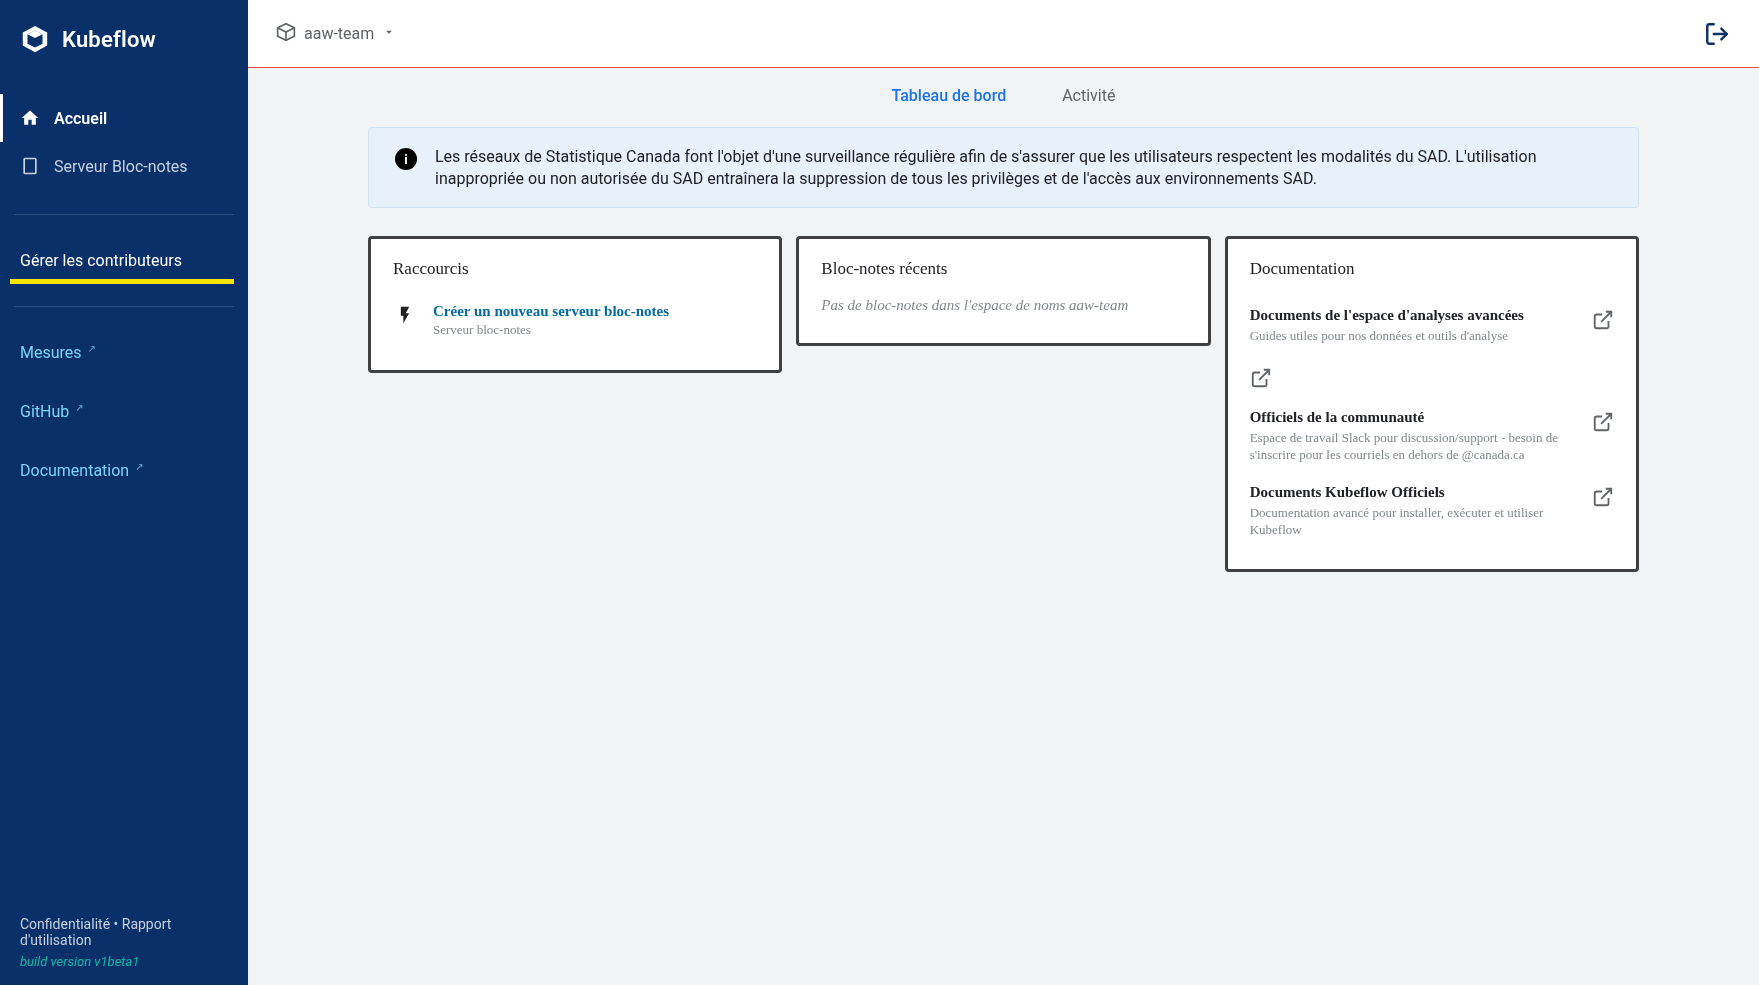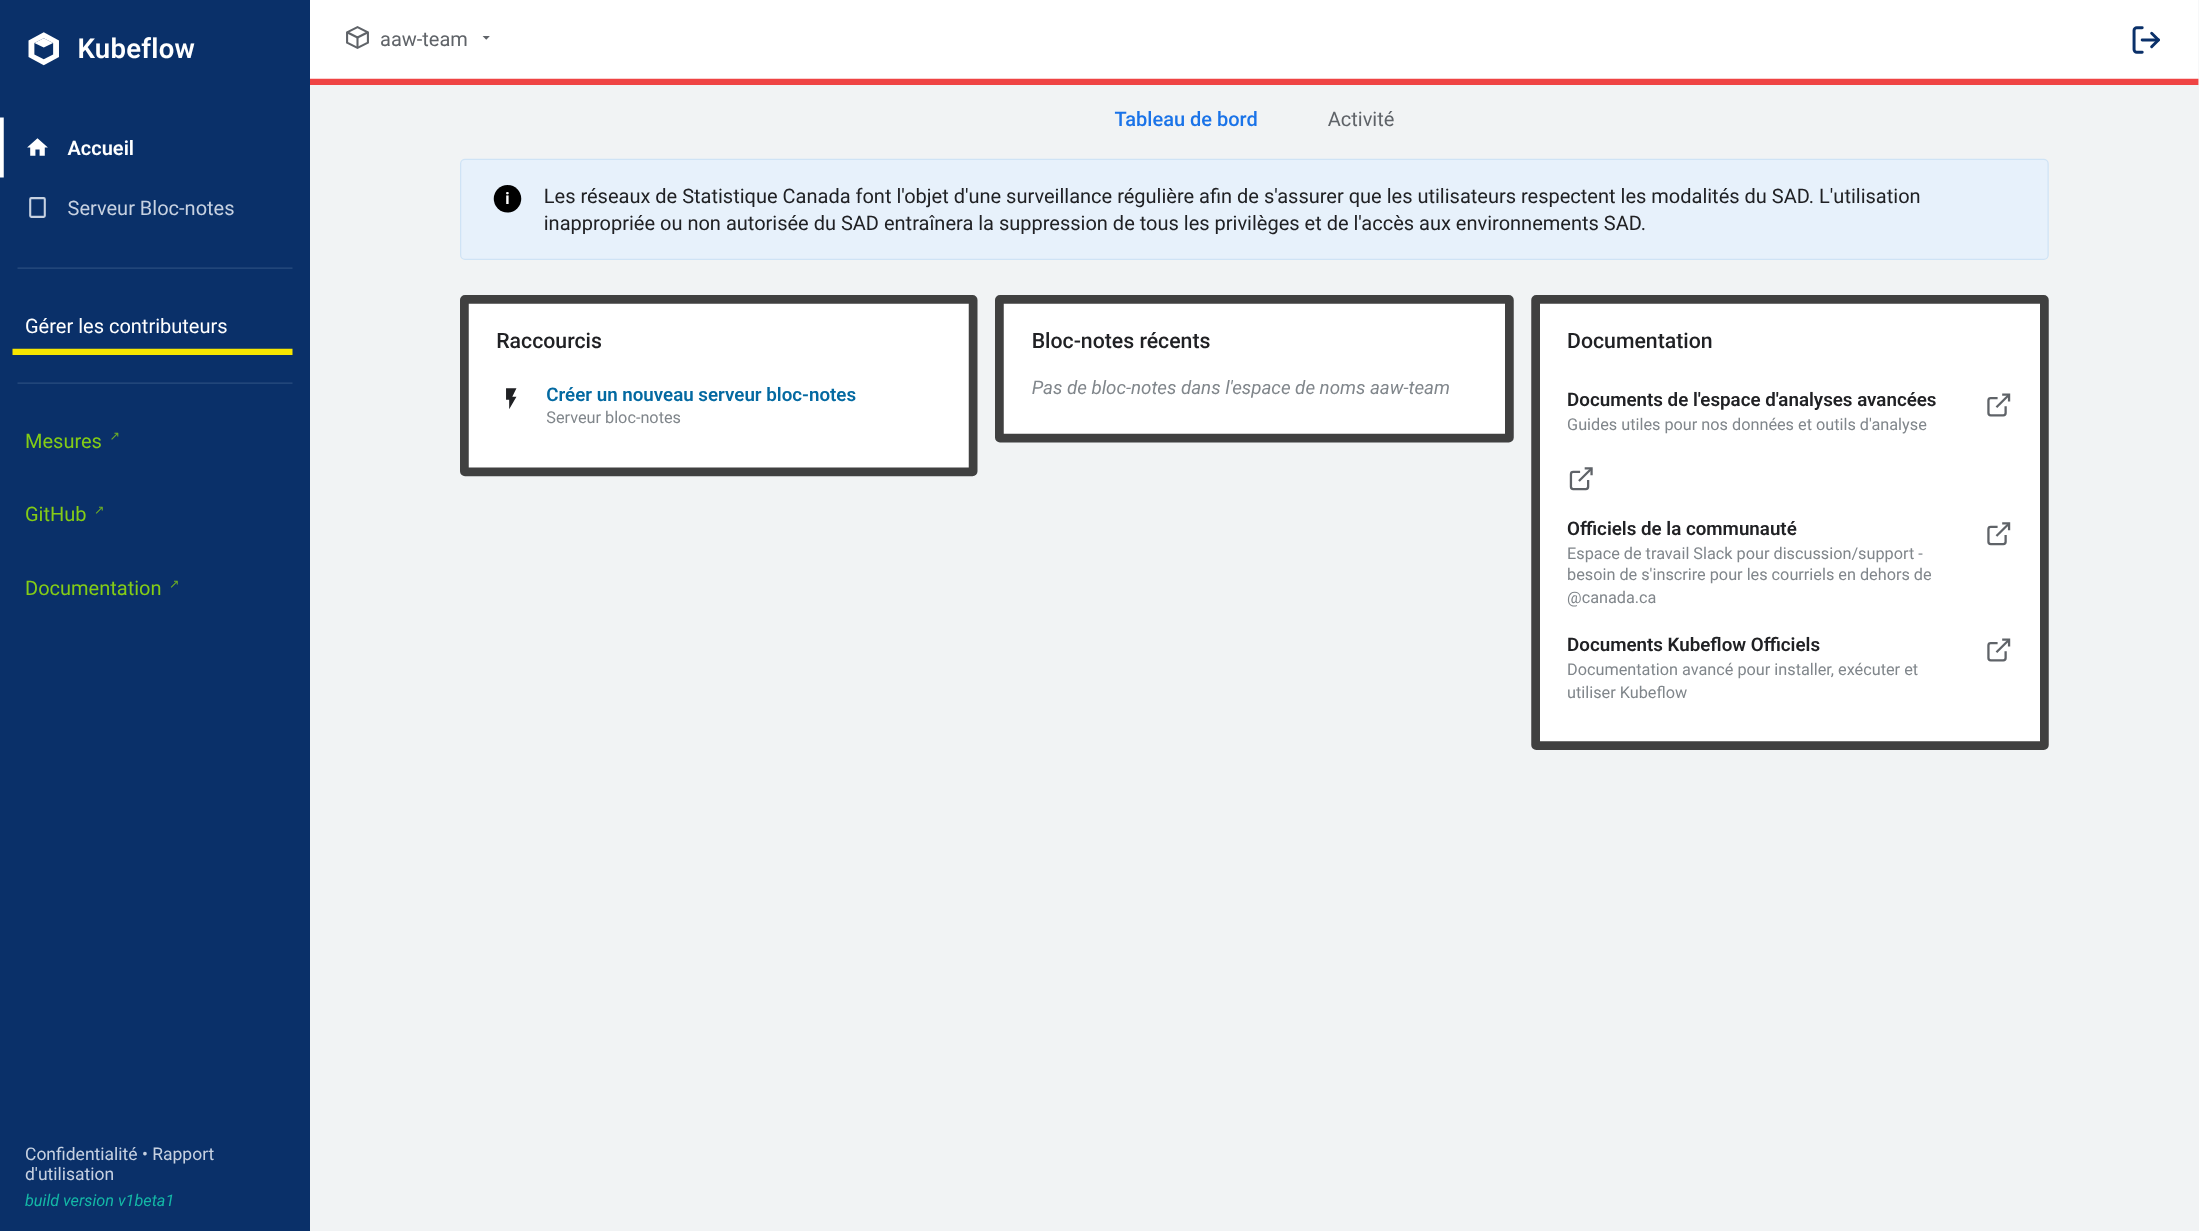--- a/index.html
+++ b/index.html
@@ -66,21 +66,21 @@
       display: flex; align-items: center; justify-content: center;
       flex-shrink: 0;
     }
     .nav-divider {
       height: 1px;
       background: #2a4d80;
       margin: 8px 14px;
     }
     .nav-plain {
       padding: 12px 20px;
-      color: #84cc16;
+      color: #7dd3fc;
       font-size: 16px;
       cursor: pointer;
       display: flex;
       align-items: center;
       gap: 6px;
     }
     .nav-plain.highlight {
       color: #fff;
       position: relative;
       align-items: flex-end;
@@ -118,21 +118,21 @@
       display: flex;
       flex-direction: column;
       overflow: hidden;
     }
     .topbar {
       background: #fff;
       height: 68px;
       display: flex;
       align-items: center;
       padding: 0 28px;
-      border-bottom: 5px solid #ef4444;
+      border-bottom: 1px solid #ef4444;
     }
     .ns-selector {
       display: flex;
       align-items: center;
       gap: 8px;
       color: #5f6368;
       font-size: 16px;
       cursor: pointer;
     }
     .logout-btn {
@@ -196,23 +196,24 @@
     }
 
     .cards-row {
       display: grid;
       grid-template-columns: 1fr 1fr 1fr;
       gap: 14px;
       align-items: flex-start;
     }
     .card {
       background: #fff;
-      border: 7px solid #404040;
+      border: 3px solid #404040;
       border-radius: 4px;
       padding: 20px 22px;
+      font-family: Liberation Serif, serif;
     }
     .card-header {
       font-size: 17px;
       font-weight: 500;
       color: #202124;
       margin-bottom: 18px;
     }
     .shortcut-item {
       display: flex;
       align-items: flex-start;

